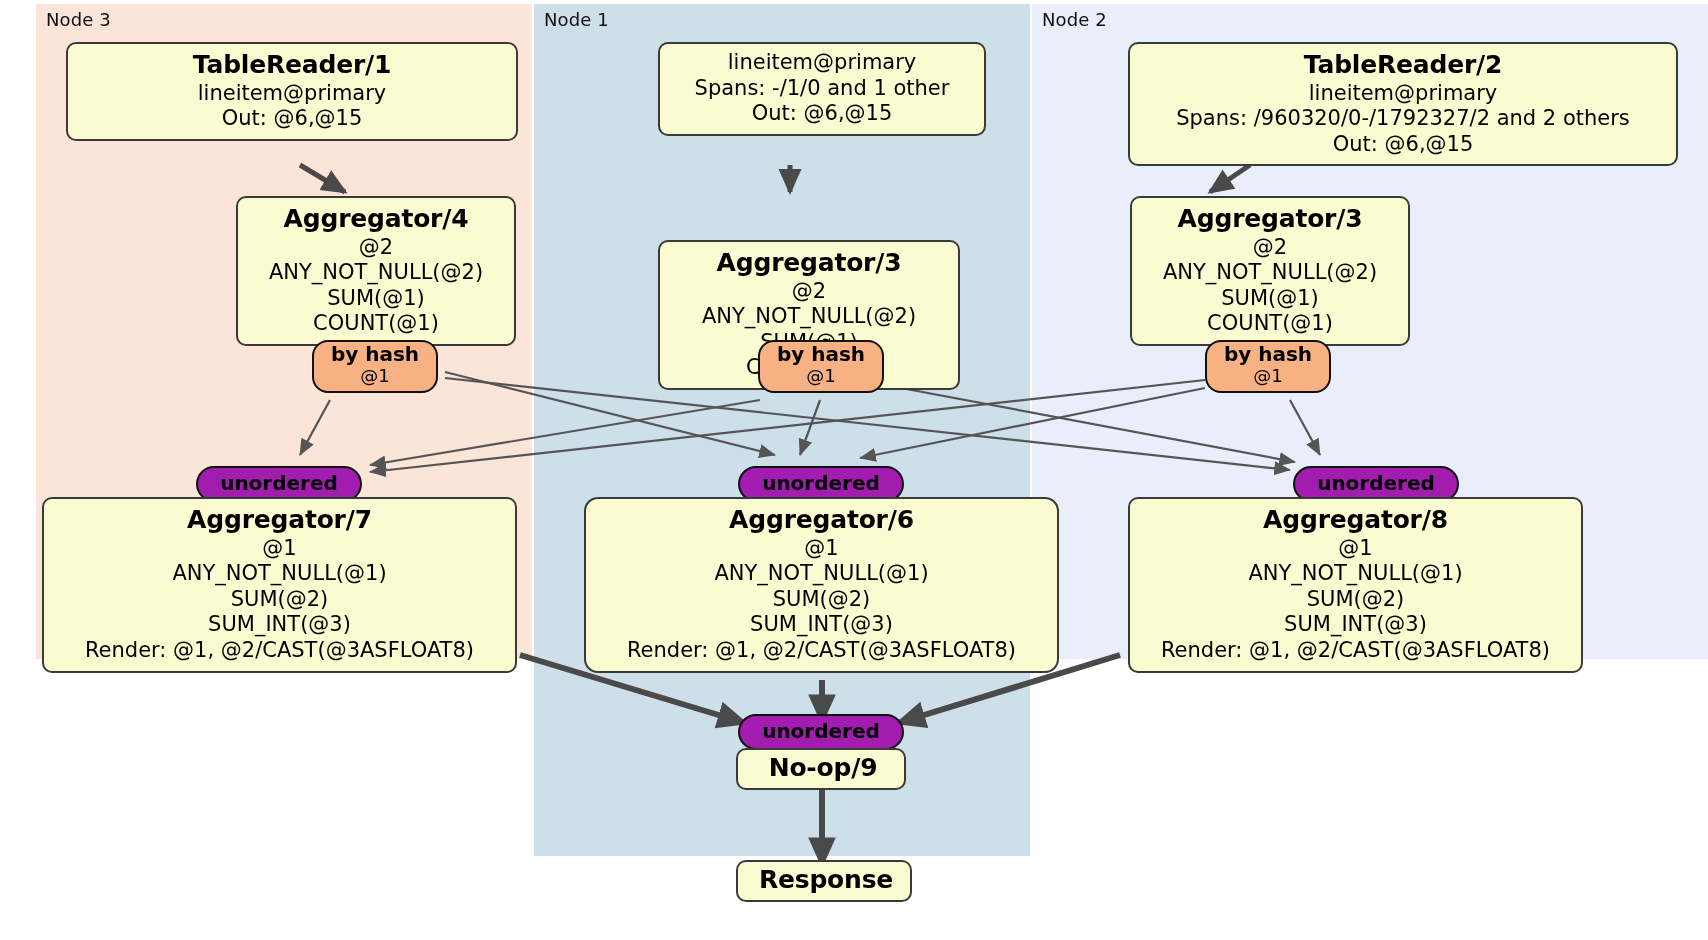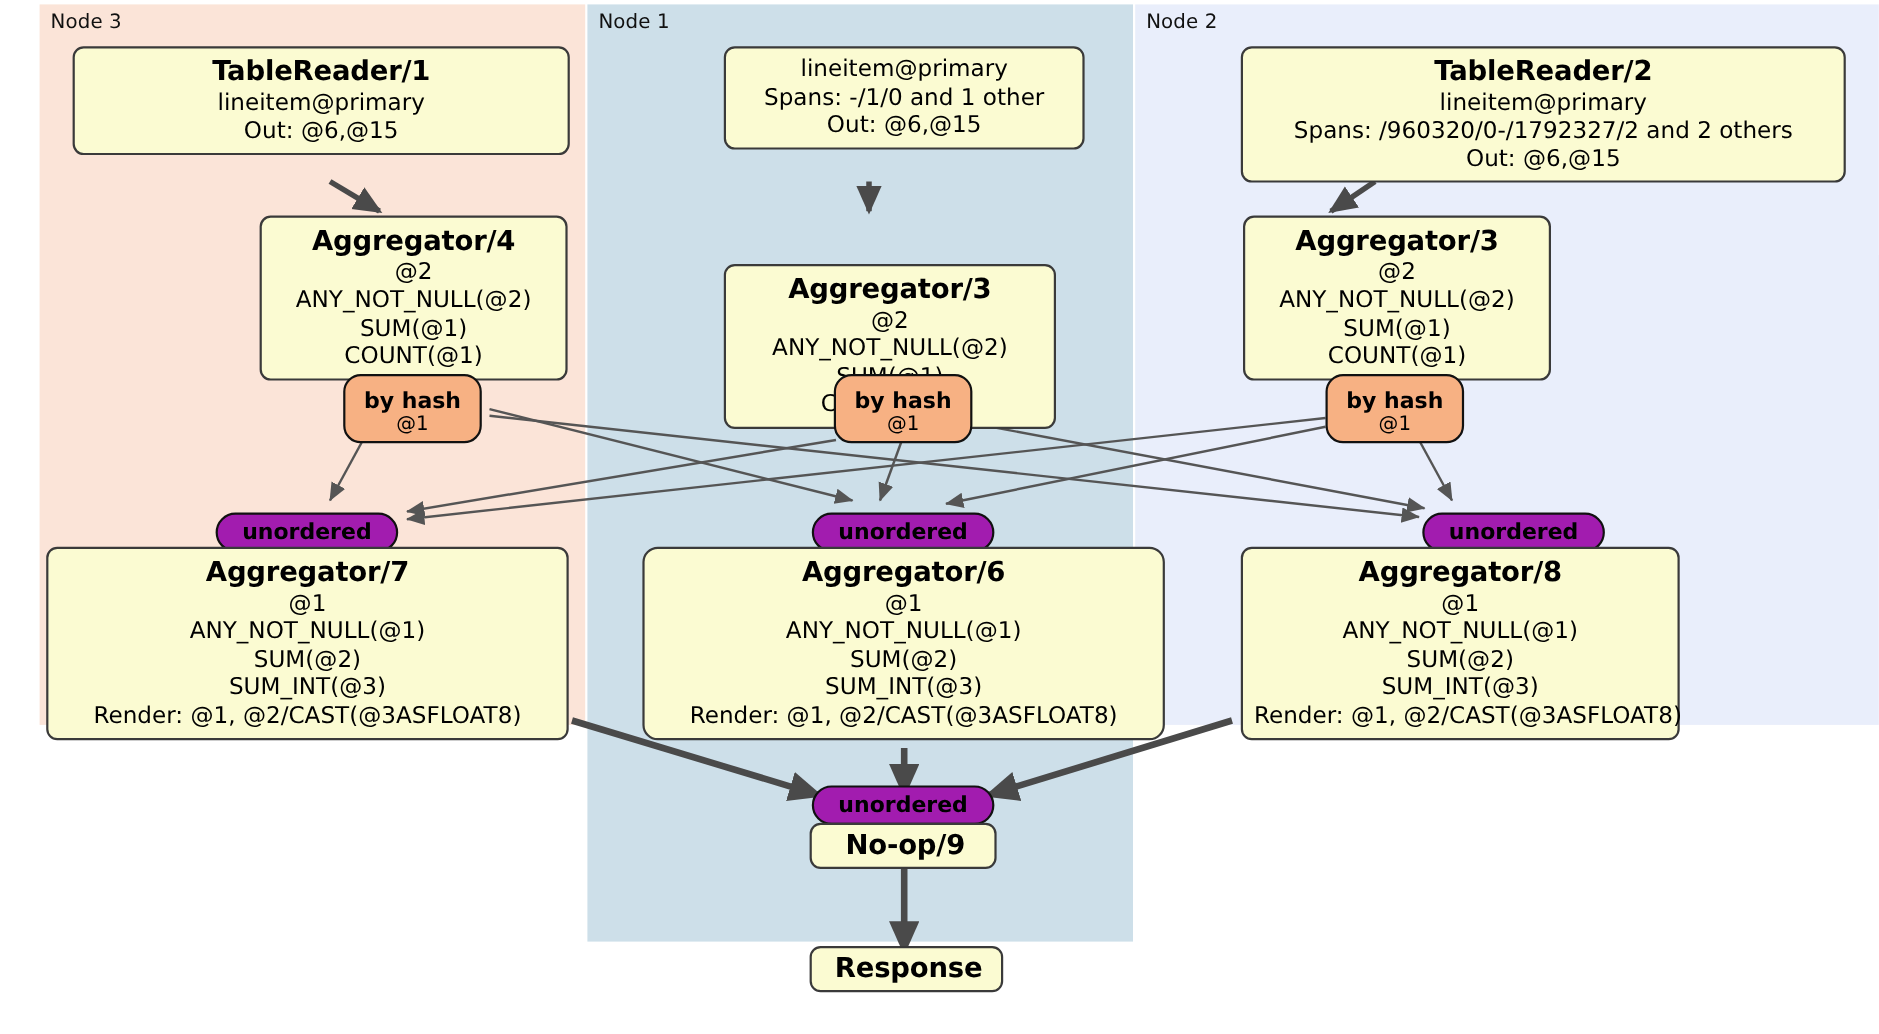--- a/index.html
+++ b/index.html
@@ -72,21 +72,21 @@
     box-sizing: border-box;
     border: 2px solid #111111;
     border-radius: 18px;
     text-align: center;
     color: #000000;
     line-height: 1.15;
   }
   .pill.hash {
     background: #f7b183;
     border-radius: 16px;
-    padding: 11px 10px 4px 10px;
+    padding: 1px 10px 4px 10px;
   }
   .pill.hash .hl {
     font-weight: bold;
     font-size: 20px;
   }
   .pill.hash .hs {
     font-size: 18px;
   }
   .pill.unordered {
     background: #a21caf;
@@ -250,21 +250,21 @@
 
   <div class="pill hash" style="left:1205px; top:340px; width:126px;">
     <div class="hl">by hash</div>
     <div class="hs">@1</div>
   </div>
 
   <div class="pill unordered" style="left:1293px; top:466px; width:166px;">
     <div class="ul">unordered</div>
   </div>
 
-  <div class="proc" style="left:1128px; top:497px; width:399px;">
+  <div class="proc" style="left:1128px; top:497px; width:455px;">
     <div class="ttl">Aggregator/8</div>
     <div class="ln">@1</div>
     <div class="ln">ANY_NOT_NULL(@1)</div>
     <div class="ln">SUM(@2)</div>
     <div class="ln">SUM_INT(@3)</div>
     <div class="ln">Render: @1, @2/CAST(@3ASFLOAT8)</div>
   </div>
 
 </div>
 

